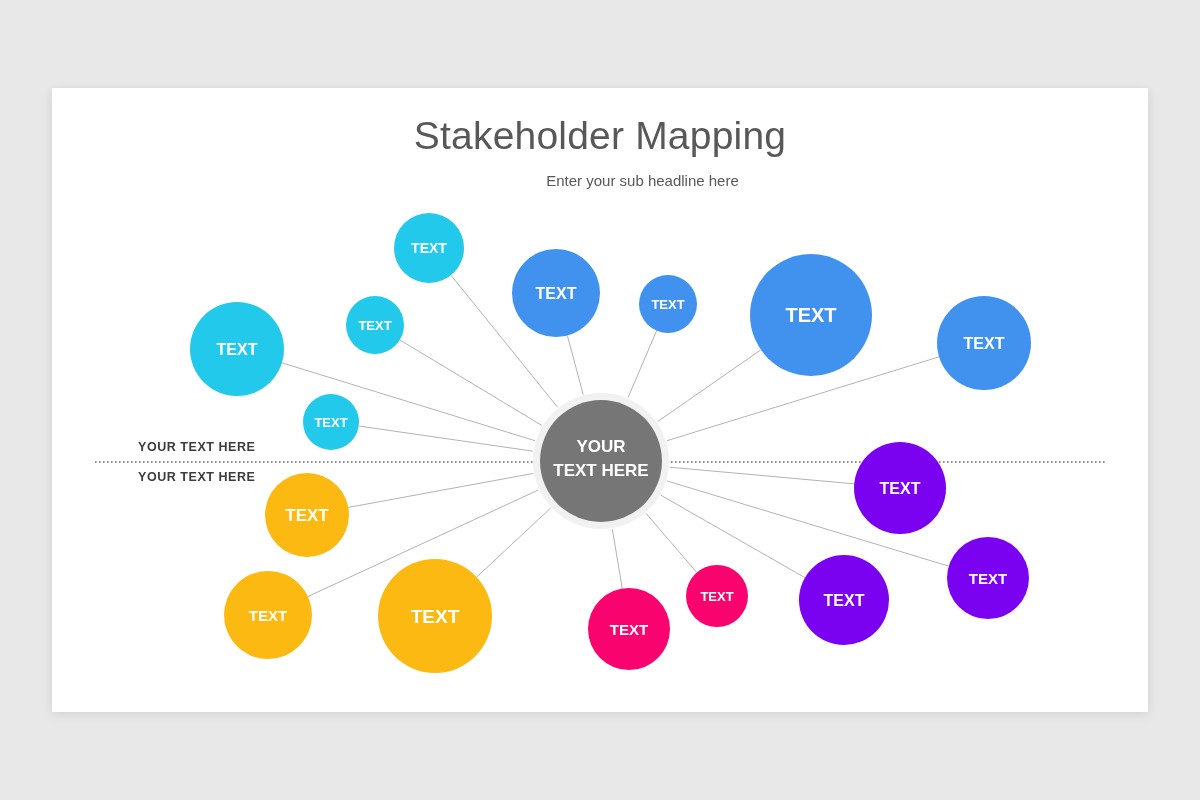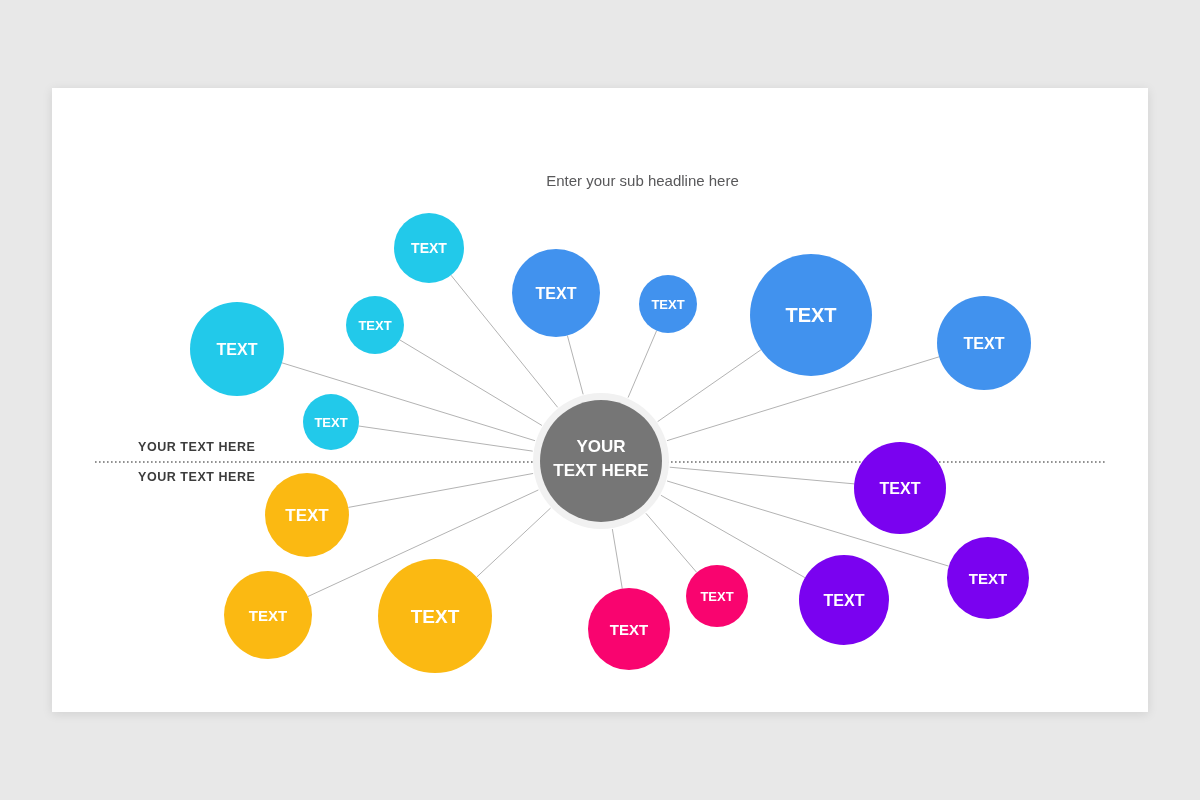--- a/index.html
+++ b/index.html
@@ -88,20 +88,21 @@
     stroke-dasharray: 1.6 2.4;
     stroke-linecap: butt;
   }
 </style>
 </head>
 <body>
 
 <div id="stage">
   <div id="slide-card">
 
+    <div id="title">Stakeholder Mapping</div>
     <div id="subtitle">Enter your sub headline here</div>
 
     <div class="axis-label" id="axis-label-top">YOUR TEXT HERE</div>
     <div class="axis-label" id="axis-label-bottom">YOUR TEXT HERE</div>
 
     <svg id="diagram-svg" viewBox="0 0 1096 624">
       <g id="edge-layer">
           <line x1="505.6506063115283" y1="319.31732060671817" x2="398.98882288545667" y2="187.23034461978065" class="connector" stroke="#b3b3b3" stroke-width="1"></line>
           <line x1="489.8792022313726" y1="337.4228827587021" x2="347.84787152594487" y2="251.95270144924115" class="connector" stroke="#b3b3b3" stroke-width="1"></line>
           <line x1="483.05124839818546" y1="352.7080764302109" x2="229.92161340993164" y2="274.8220348953636" class="connector" stroke="#b3b3b3" stroke-width="1"></line>

